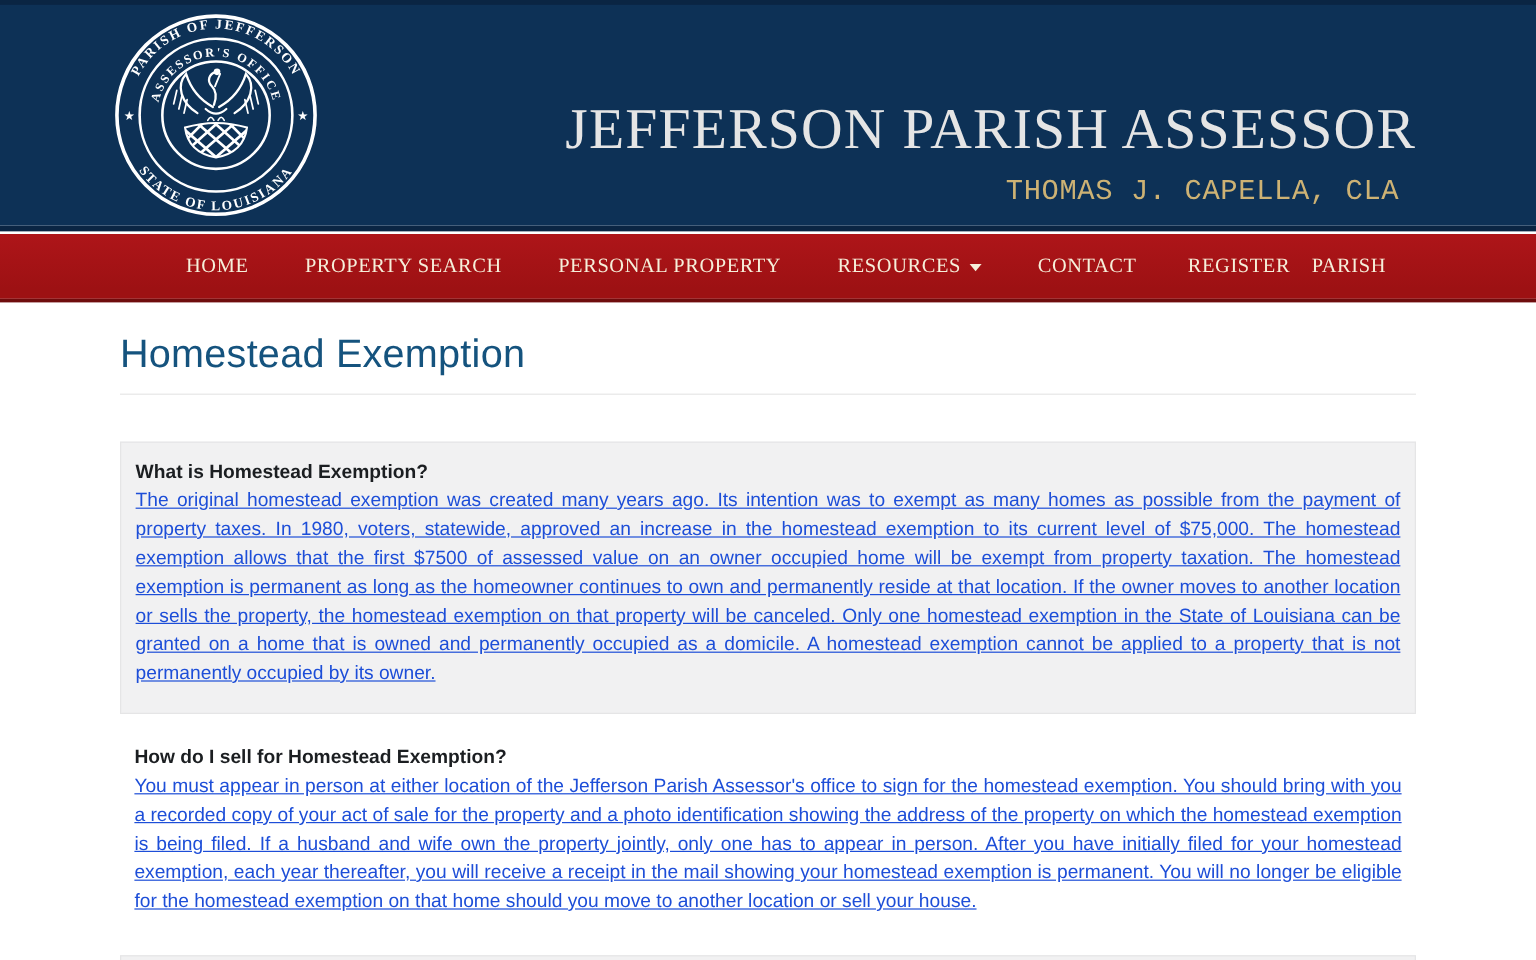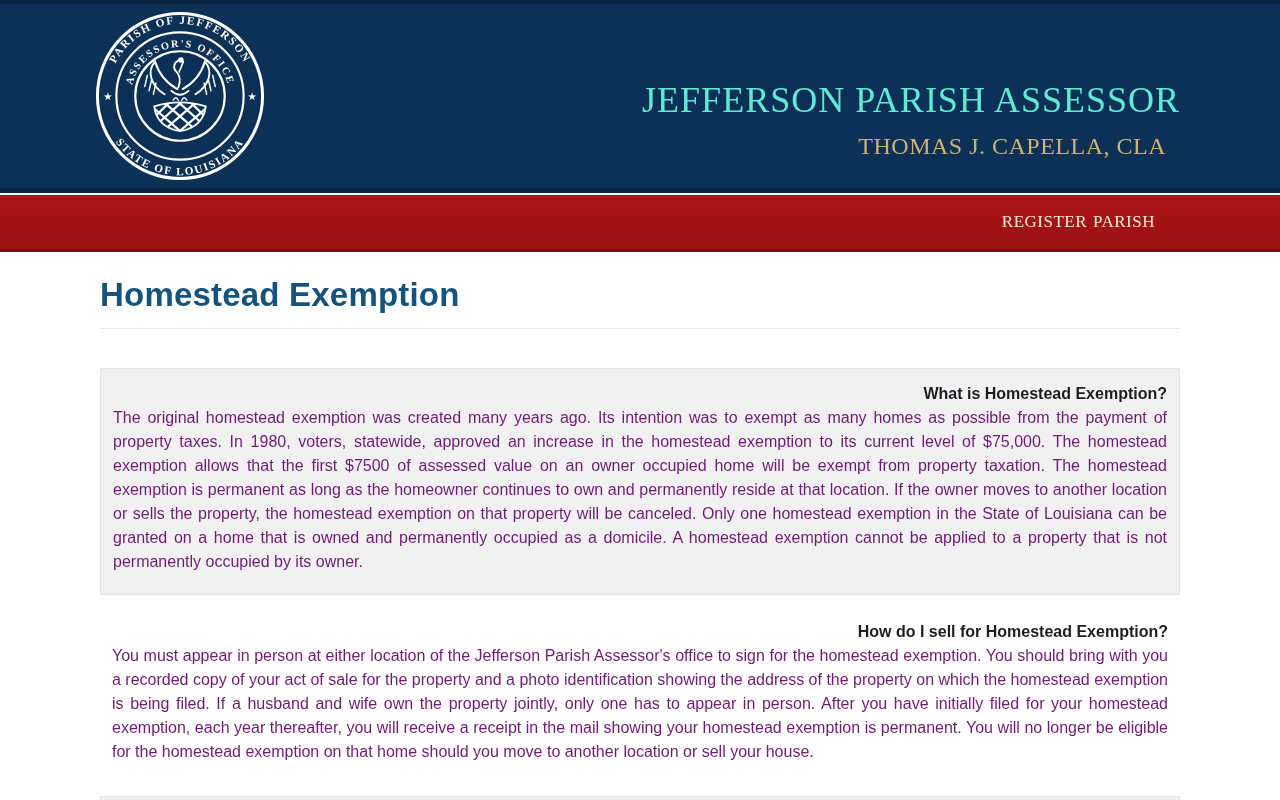--- a/index.html
+++ b/index.html
@@ -30,49 +30,49 @@
     font-weight: bold;
     letter-spacing: 2px;
   }
   .header-titles {
     margin-left: auto;
     text-align: right;
     padding-top: 76px;
   }
   .site-title {
     font-family: "Liberation Serif", "DejaVu Serif", serif;
-    font-size: 36px;
+    font-size: 48px;
     line-height: 1.15;
-    color: #5eead4;
+    color: #e5e5e5;
     letter-spacing: 1px;
     white-space: nowrap;
     margin-left: 37px;
   }
   .site-subtitle {
-    font-family: Liberation Serif, serif;
+    font-family: Liberation Mono, monospace;
     font-size: 24px;
     color: #cdb274;
     margin-top: 12px;
     padding-right: 14px;
     letter-spacing: 0.5px;
   }
   .header-strip { height: 5px; background: #0a2543; }
 
   
   .main-nav {
     height: 59px;
     background: linear-gradient(180deg, #ae1519 0%, #9d1113 85%);
     border-top: 2px solid #ffffff;
     border-bottom: 3px solid #6f0c0d;
   }
   .nav-inner {
     display: flex; align-items: center; height: 100%;
   }
   .nav-left { display: flex; align-items: center; gap: 47px; margin-left: 55px; }
-  .nav-right { display: flex; align-items: flex-start; gap: 6px; margin-left: auto; padding-right: 25px; }
+  .nav-right { display: flex; align-items: flex-start; gap: 18px; margin-left: auto; padding-right: 25px; }
   .nav-link {
     font-family: "Liberation Serif", "DejaVu Serif", serif;
     font-size: 17px;
     color: #f6efda;
     text-decoration: none;
     letter-spacing: 0.5px;
     white-space: nowrap;
     cursor: pointer;
   }
   .caret {
@@ -82,45 +82,45 @@
     border-left: 5px solid transparent;
     border-right: 5px solid transparent;
     border-top: 6px solid #f6efda;
     vertical-align: middle;
   }
 
   
   .page-title {
     margin: 24px 0 0 0;
     font-size: 33px;
-    font-weight: 700;
+    font-weight: 400;
     color: #15537e;
     letter-spacing: 0.2px;
   }
   .title-rule {
     border: 0;
     border-top: 1px solid #e7e7e7;
     margin: 14px 0 39px 0;
   }
   .qa-box { padding: 13px 12px 20px 12px; margin-bottom: 12px; }
   .qa-box.shaded { background: #f1f1f2; border: 1px solid #e5e5e6; }
   .qa-heading {
     margin: 0;
     font-size: 16px;
     line-height: 24px;
     font-weight: 700;
     color: #1b1e21;
-    text-align: right;
   }
   .qa-body {
     margin: 0;
     font-size: 16px;
     line-height: 24px;
-    color: #701a75;
+    color: #1d4ed8;
     text-align: justify;
+    text-decoration: underline;
   }
   .qa-stub { height: 60px; }
 </style>
 </head>
 <body>
 
 <header class="site-header">
   <div class="container header-inner">
     <svg class="seal" viewBox="0 0 200 200">
       <circle cx="100" cy="100" r="96" fill="#0d3156" stroke="#ffffff" stroke-width="3.5"></circle>
@@ -165,20 +165,27 @@
     <div class="header-titles">
       <div class="site-title">JEFFERSON PARISH ASSESSOR</div>
       <div class="site-subtitle">THOMAS J. CAPELLA, CLA</div>
     </div>
   </div>
 </header>
 <div class="header-strip"></div>
 
 <nav class="main-nav">
   <div class="container nav-inner">
+    <div class="nav-left">
+      <a class="nav-link">HOME</a>
+      <a class="nav-link">PROPERTY SEARCH</a>
+      <a class="nav-link">PERSONAL PROPERTY</a>
+      <a class="nav-link"><span>RESOURCES</span><span class="caret"></span></a>
+      <a class="nav-link">CONTACT</a>
+    </div>
     <div class="nav-right">
       <a class="nav-link">REGISTER</a>
       <a class="nav-link">PARISH</a>
     </div>
   </div>
 </nav>
 
 <main class="container">
   <h1 class="page-title">Homestead Exemption</h1>
   <hr class="title-rule">

